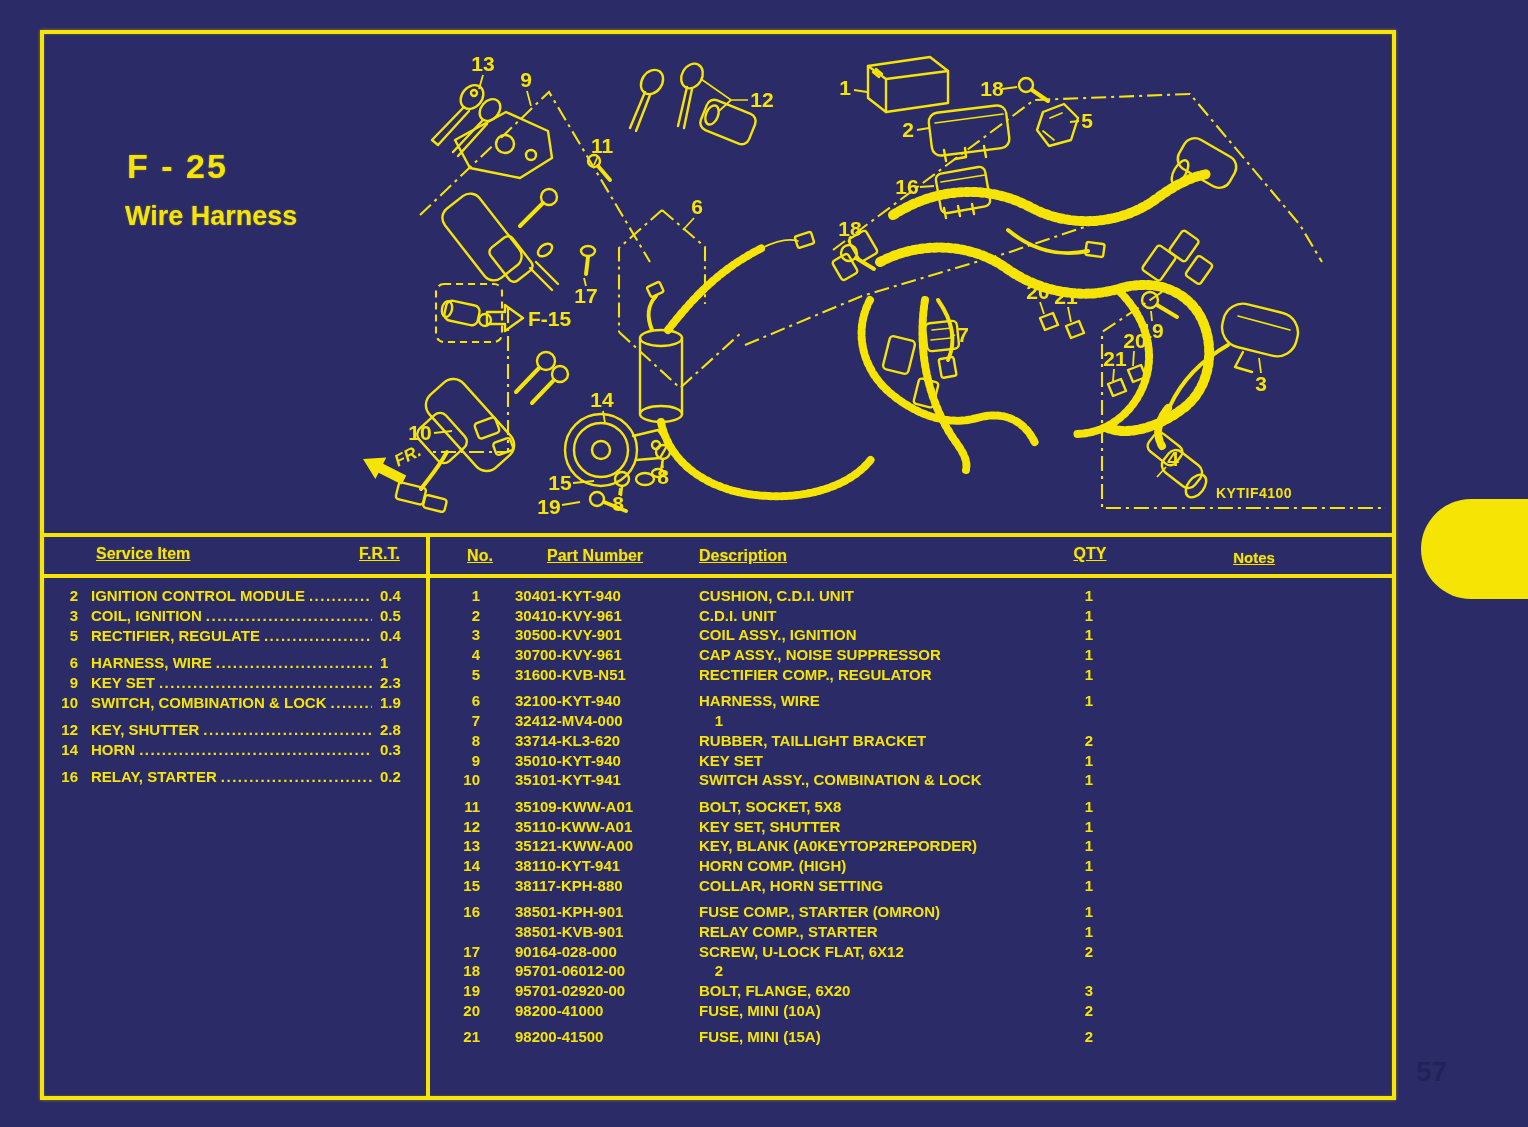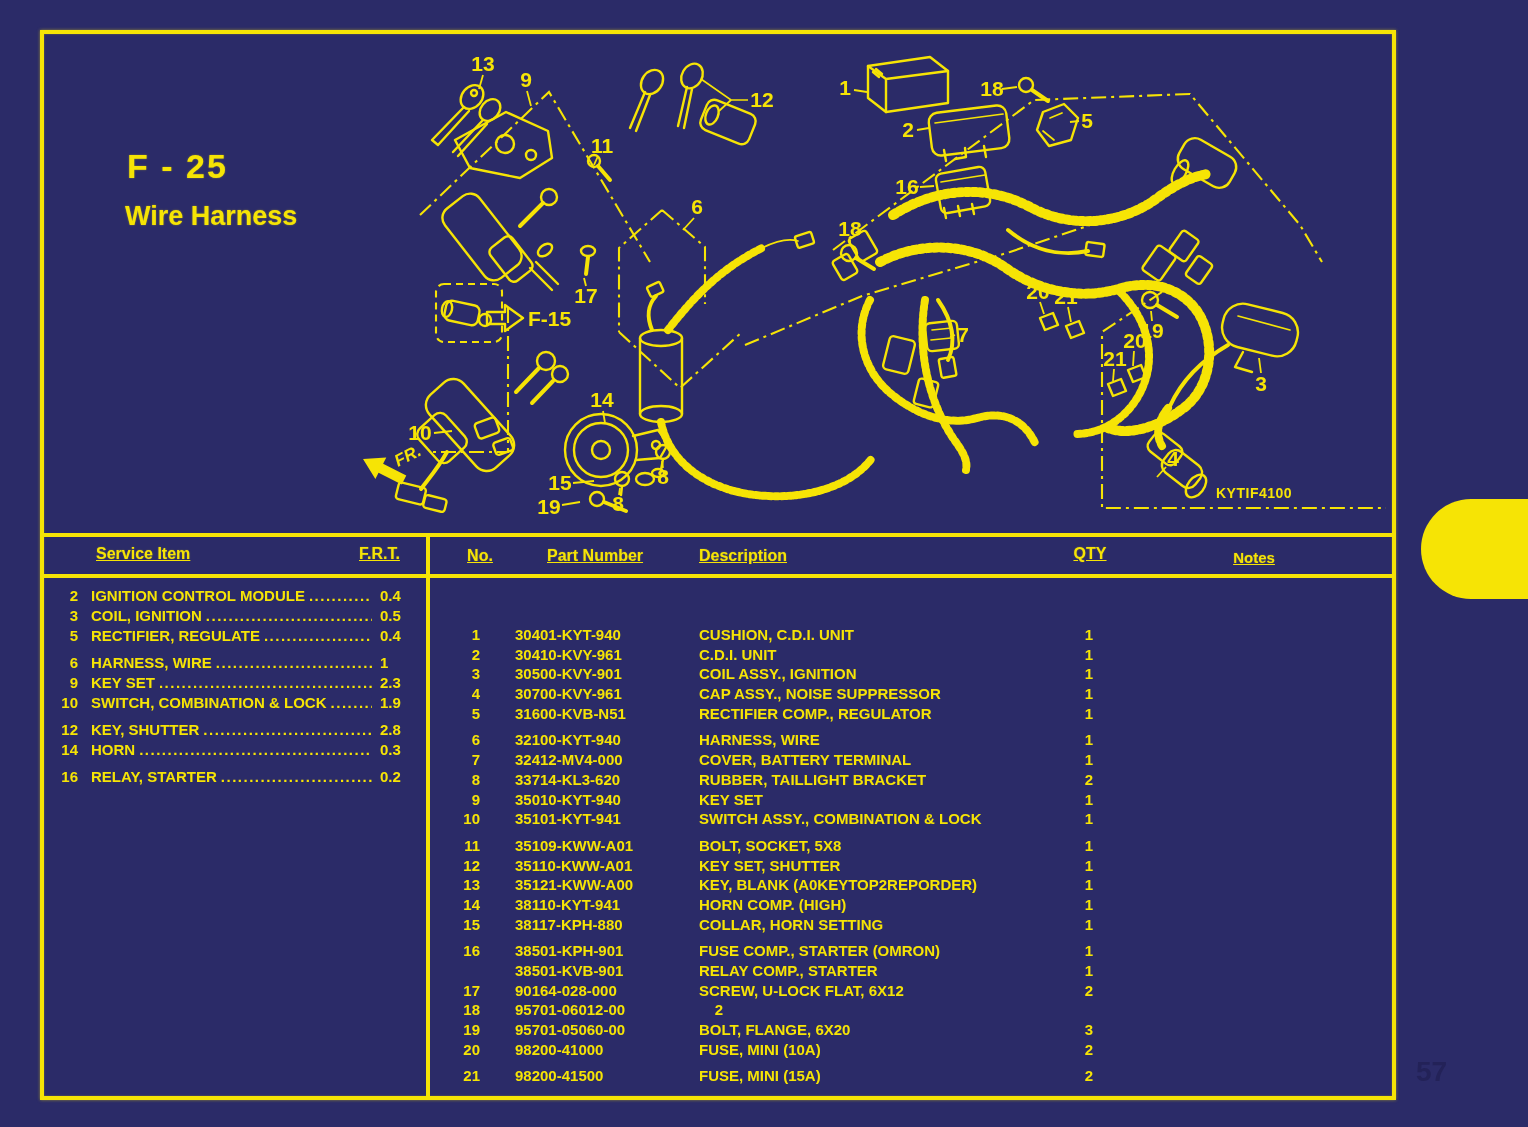--- a/index.html
+++ b/index.html
@@ -55,21 +55,21 @@
   .rt-body{position:absolute;left:386px;top:552px;width:962px;font-size:15px;}
   .tgroup{margin-top:7px;}
   .tgroup:first-child{margin-top:0;}
   .trow{display:flex;height:20px;line-height:20px;align-items:baseline;}
   .rt-body .trow{height:19.7px;line-height:19.7px;}
   .c-no{width:34px;text-align:right;flex:none;}
   .c-name{margin-left:13px;flex:1;display:flex;overflow:hidden;white-space:nowrap;}
   .c-name .dots{flex:1;overflow:hidden;margin:0 4px;letter-spacing:1.5px;}
   .c-frt{width:46px;margin-left:4px;text-align:left;flex:none;}
   .cr-no{width:50px;text-align:right;flex:none;}
-  .cr-part{margin-left:35px;width:184px;flex:none;white-space:nowrap;margin-top:39px;}
+  .cr-part{margin-left:35px;width:184px;flex:none;white-space:nowrap;}
   .cr-desc{width:370px;flex:none;white-space:nowrap;}
   .cr-qty{width:40px;text-align:center;flex:none;}
   .cr-notes{flex:1;}
   
   .side-tab{
     position:absolute;left:1421px;top:499px;width:107px;height:100px;
     background:var(--y);border-radius:52px 0 0 52px;
   }
   .page-num{
     position:absolute;left:1416px;top:1056px;font-size:28px;color:var(--ghost);
@@ -469,21 +469,20 @@
         <div class="trow">
           <span class="cr-no">6</span>
           <span class="cr-part">32100-KYT-940</span>
           <span class="cr-desc">HARNESS, WIRE</span>
           <span class="cr-qty">1</span>
           <span class="cr-notes"></span>
         </div>
         <div class="trow">
           <span class="cr-no">7</span>
           <span class="cr-part">32412-MV4-000</span>
-          <span class="cr-desc">COVER, BATTERY TERMINAL</span>
           <span class="cr-qty">1</span>
           <span class="cr-notes"></span>
         </div>
         <div class="trow">
           <span class="cr-no">8</span>
           <span class="cr-part">33714-KL3-620</span>
           <span class="cr-desc">RUBBER, TAILLIGHT BRACKET</span>
           <span class="cr-qty">2</span>
           <span class="cr-notes"></span>
         </div>
@@ -562,21 +561,21 @@
           <span class="cr-notes"></span>
         </div>
         <div class="trow">
           <span class="cr-no">18</span>
           <span class="cr-part">95701-06012-00</span>
           <span class="cr-qty">2</span>
           <span class="cr-notes"></span>
         </div>
         <div class="trow">
           <span class="cr-no">19</span>
-          <span class="cr-part">95701-05060-00</span>
+          <span class="cr-part">95701-02920-00</span>
           <span class="cr-desc">BOLT, FLANGE, 6X20</span>
           <span class="cr-qty">3</span>
           <span class="cr-notes"></span>
         </div>
         <div class="trow">
           <span class="cr-no">20</span>
           <span class="cr-part">98200-41000</span>
           <span class="cr-desc">FUSE, MINI (10A)</span>
           <span class="cr-qty">2</span>
           <span class="cr-notes"></span>

